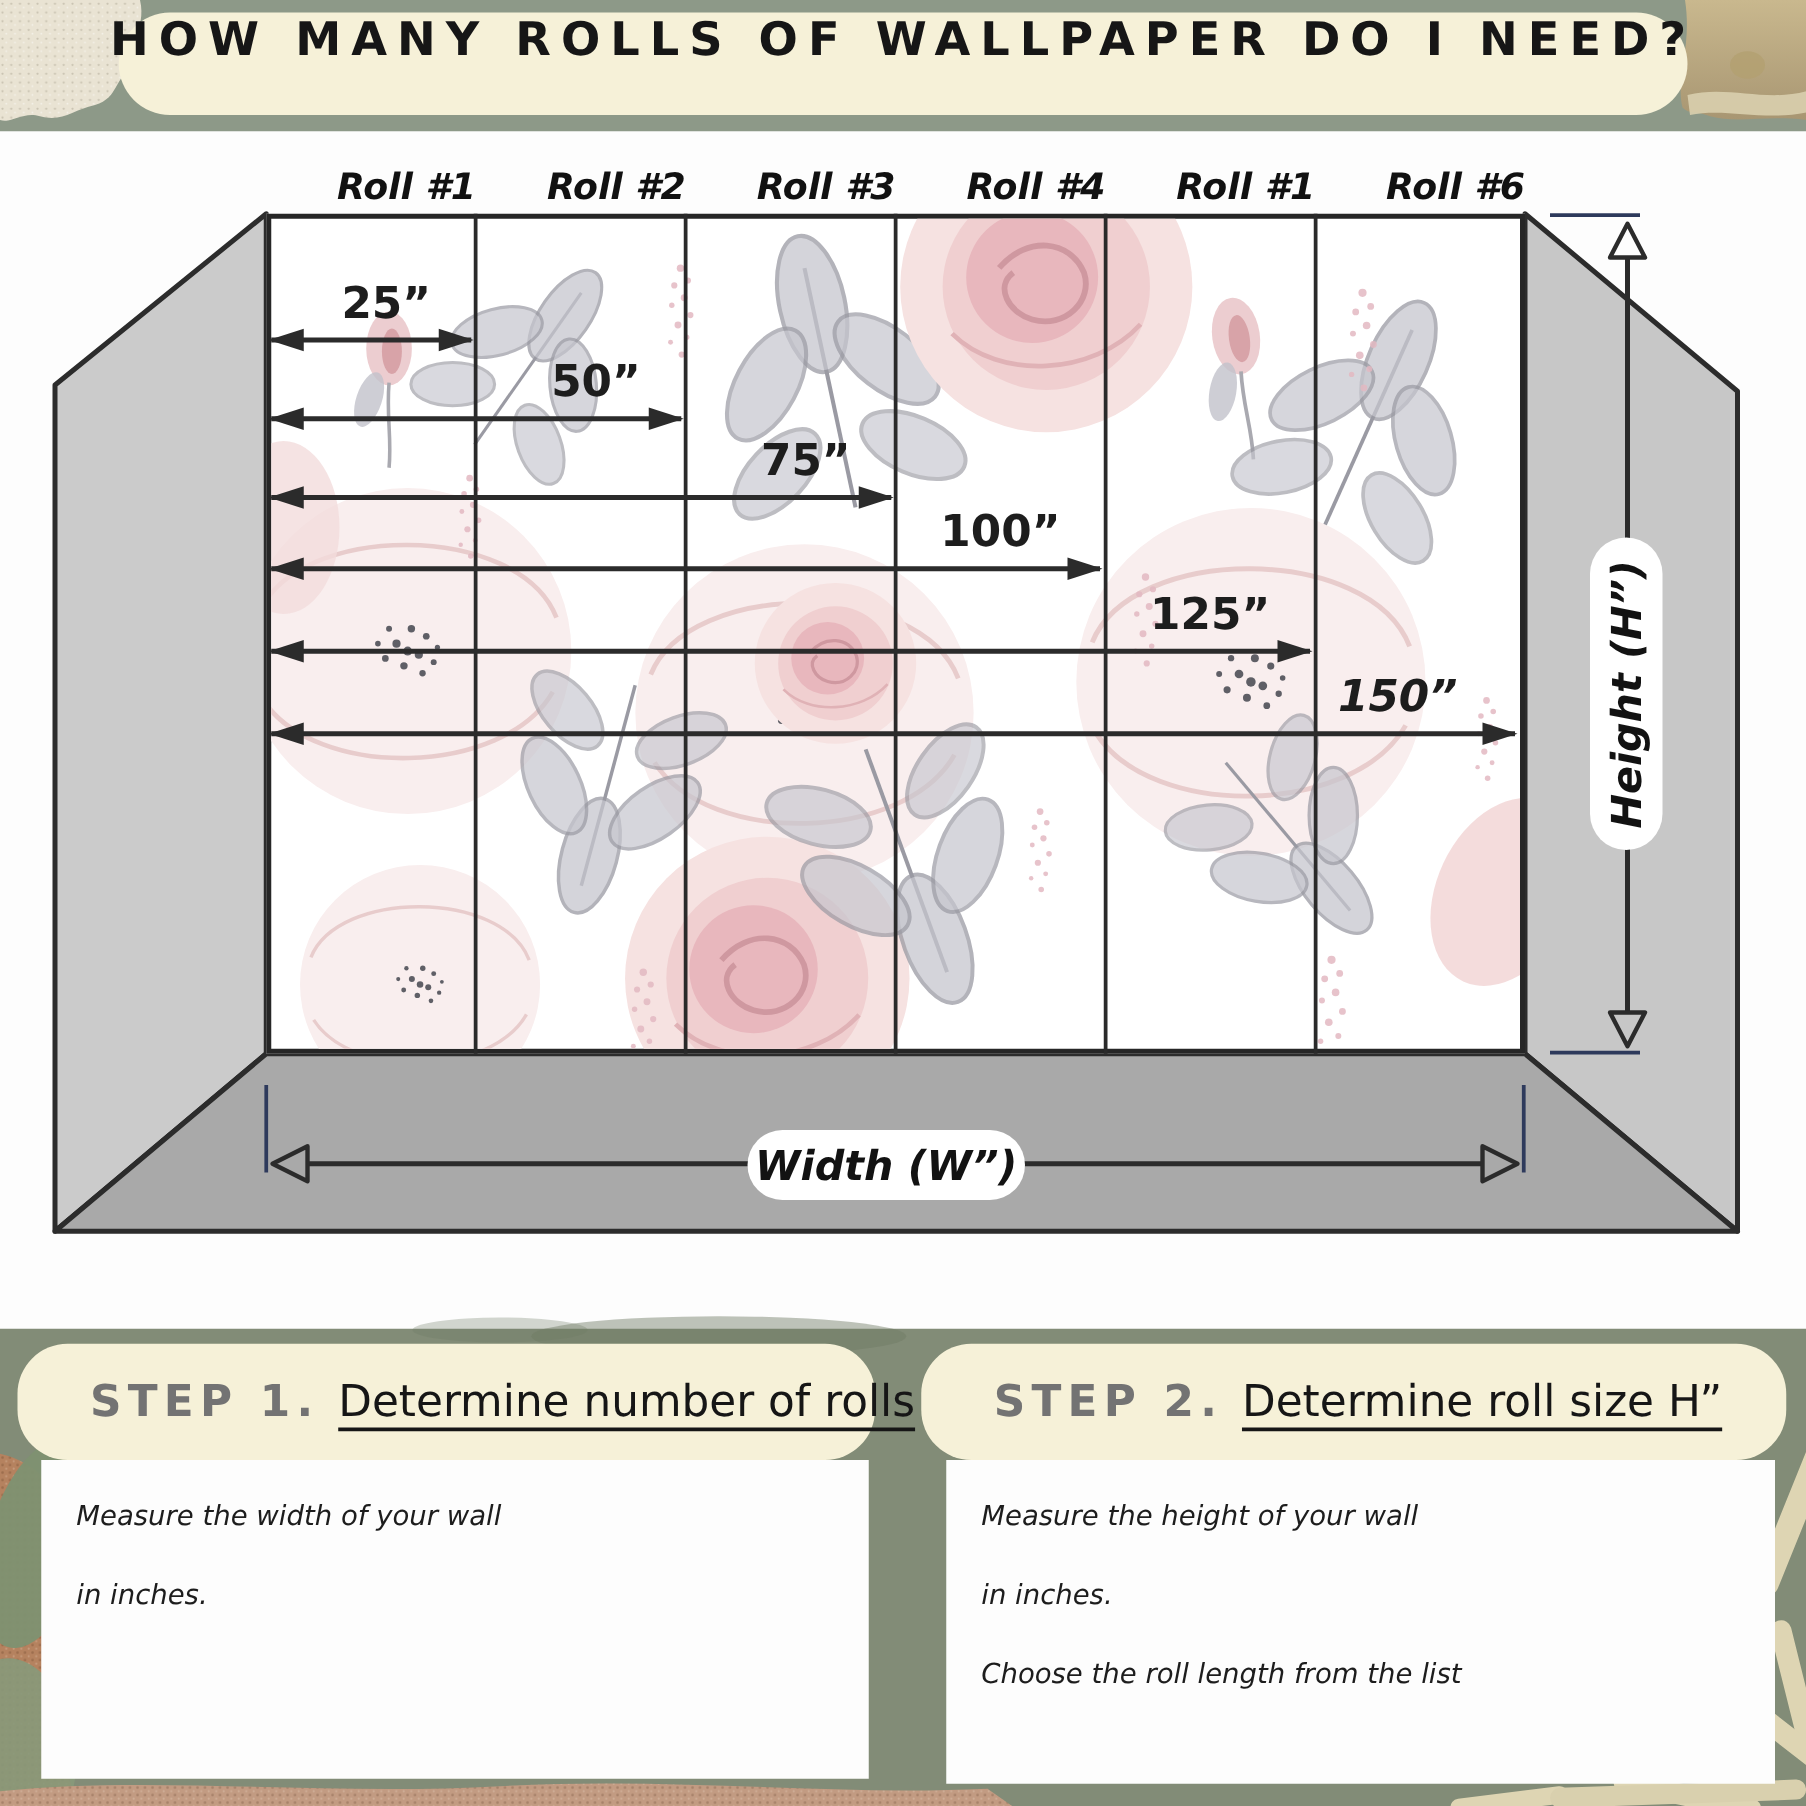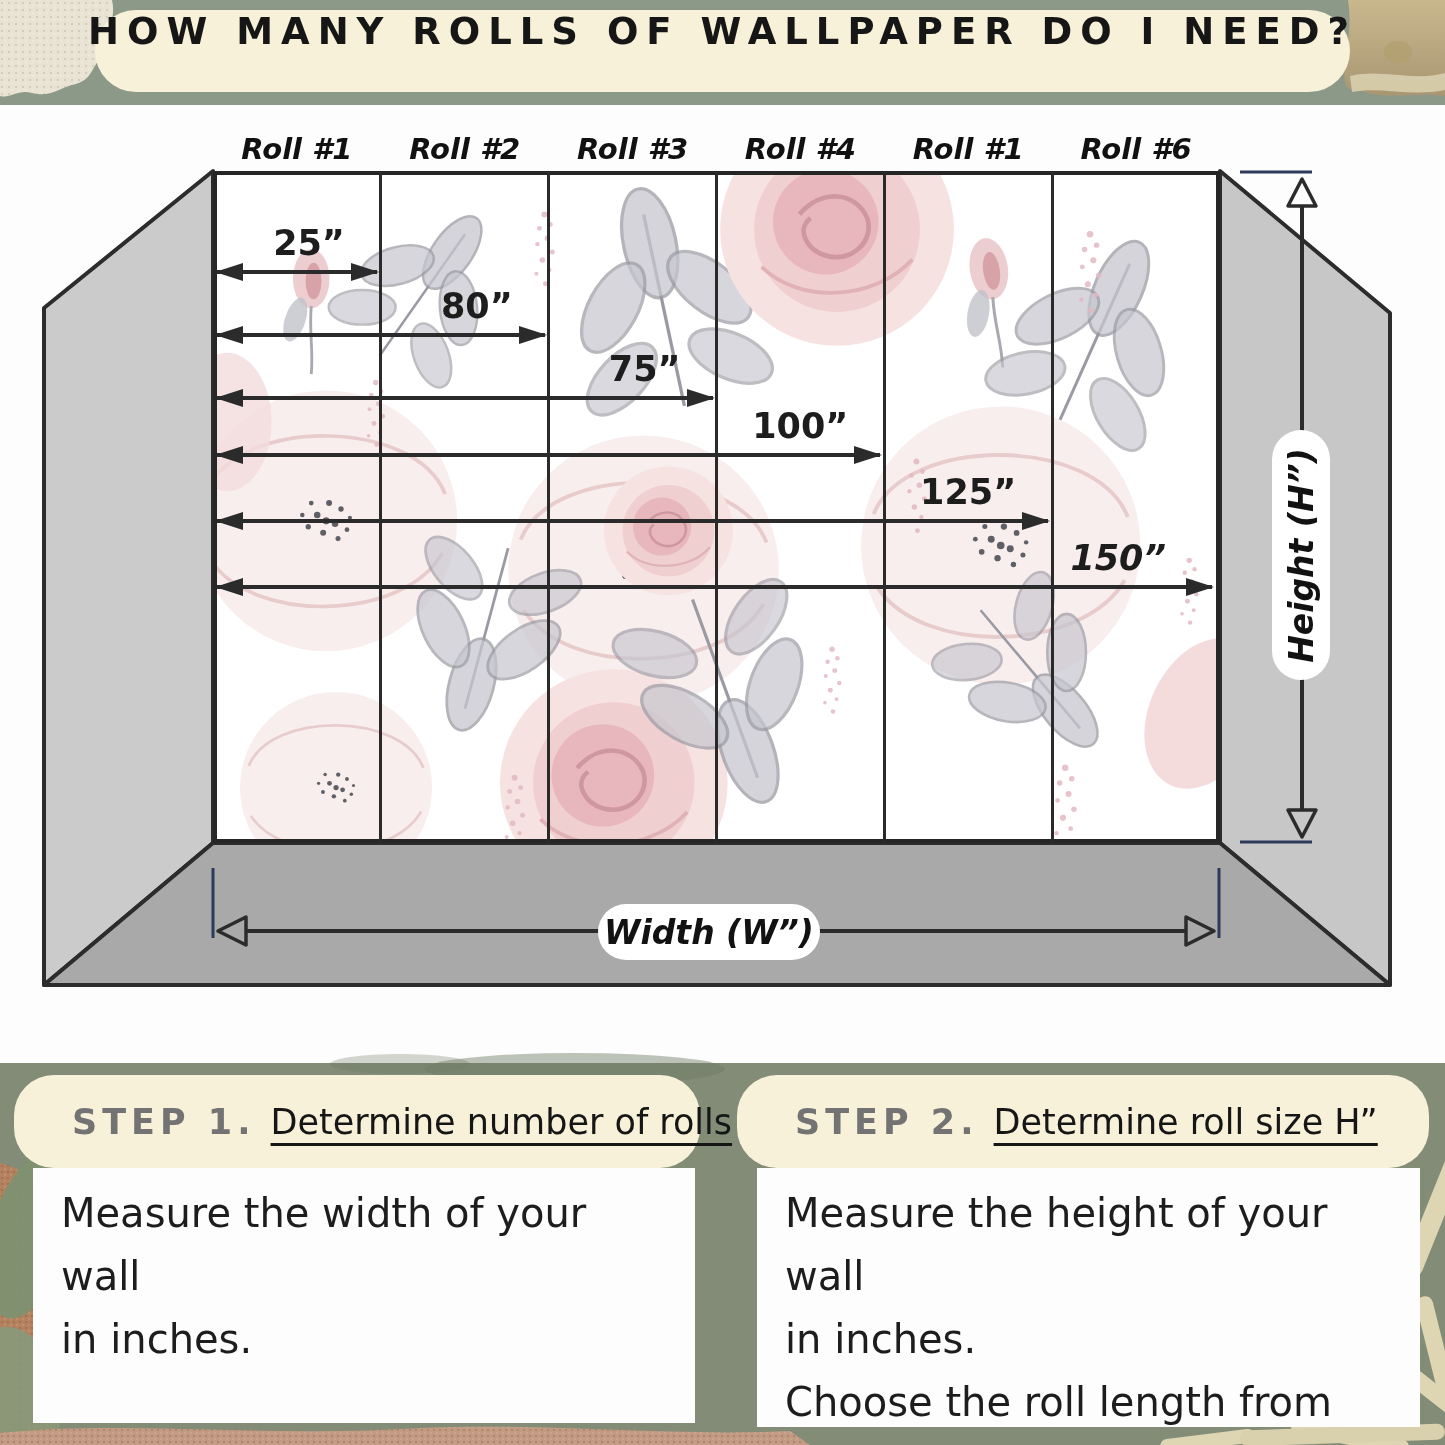--- a/index.html
+++ b/index.html
@@ -28,21 +28,21 @@
 
   
   .wall{
     position:absolute;left:213px;top:171px;width:1007px;height:672px;
     background:#ffffff;border:4px solid #262626;box-sizing:border-box;z-index:3;
   }
   .wall .pattern{position:absolute;left:0;top:0;width:100%;height:100%;}
   #wall-overlay{position:absolute;left:-4px;top:-4px;width:1007px;height:672px;}
 
   .roll-label{
-    position:absolute;top:-39px;height:34px;text-align:center;
+    position:absolute;top:-39px;height:34px;text-align:right;
     font-style:italic;font-weight:bold;font-size:29px;color:#111;white-space:nowrap;
   }
   .divider{position:absolute;top:0;height:672px;width:3px;background:#2a2a2a;}
 
   .m-line{position:absolute;height:4px;background:#2b2b2b;}
   .m-head{position:absolute;width:0;height:0;border-top:9px solid transparent;border-bottom:9px solid transparent;}
   .m-head.left{border-right:28px solid #2b2b2b;}
   .m-head.right{border-left:28px solid #2b2b2b;}
   .m-label{
     position:absolute;width:200px;text-align:right;
@@ -65,21 +65,21 @@
     display:flex;align-items:center;
   }
   .step-pill .inner{padding-left:58px;white-space:nowrap;}
   .step-prefix{font-size:35px;font-weight:bold;letter-spacing:5px;color:#737373;}
   .step-title{
     font-size:35px;font-weight:normal;color:#161616;margin-left:10px;
     text-decoration:underline;text-decoration-thickness:3px;text-underline-offset:9px;
   }
   .step-body{
     position:absolute;background:#fdfdfd;z-index:2;box-sizing:border-box;
-    padding:14px 20px 0 28px;font-size:40px;line-height:63px;color:#1d1d1d;
+    padding:14px 20px 0 28px;font-size:22px;line-height:63px;color:#1d1d1d;font-style:italic;
   }
   .pill-1{left:14px;top:1075px;width:686px;}
   .body-1{left:33px;top:1168px;width:662px;height:255px;}
   .pill-2{left:737px;top:1075px;width:692px;}
   .body-2{left:757px;top:1168px;width:663px;height:259px;}
 </style>
 </head>
 <body>
 
 <div class="band-top"></div>
@@ -267,21 +267,21 @@
       <div class="divider" style="left: 669.833px;"></div>
       <div class="roll-label" style="left: 839.167px; width: 167.833px;">Roll #6</div>
       <div class="divider" style="left: 837.667px;"></div>
       <div class="m-line" style="left: 4px; top: 99px; width: 159.833px;"></div>
       <div class="m-head left" style="left: 2px; top: 92px;"></div>
       <div class="m-head right" style="left: 137.833px; top: 92px;"></div>
       <div class="m-label" style="left: -68.1667px; top: 52px;">25”</div>
       <div class="m-line" style="left: 4px; top: 162px; width: 327.667px;"></div>
       <div class="m-head left" style="left: 2px; top: 155px;"></div>
       <div class="m-head right" style="left: 305.667px; top: 155px;"></div>
-      <div class="m-label" style="left: 99.6667px; top: 115px;">80”</div>
+      <div class="m-label" style="left: 99.6667px; top: 115px;">50”</div>
       <div class="m-line" style="left: 4px; top: 225px; width: 495.5px;"></div>
       <div class="m-head left" style="left: 2px; top: 218px;"></div>
       <div class="m-head right" style="left: 473.5px; top: 218px;"></div>
       <div class="m-label" style="left: 267.5px; top: 178px;">75”</div>
       <div class="m-line" style="left: 4px; top: 282px; width: 663.333px;"></div>
       <div class="m-head left" style="left: 2px; top: 275px;"></div>
       <div class="m-head right" style="left: 641.333px; top: 275px;"></div>
       <div class="m-label" style="left: 435.333px; top: 235px;">100”</div>
       <div class="m-line" style="left: 4px; top: 348px; width: 831.167px;"></div>
       <div class="m-head left" style="left: 2px; top: 341px;"></div>

